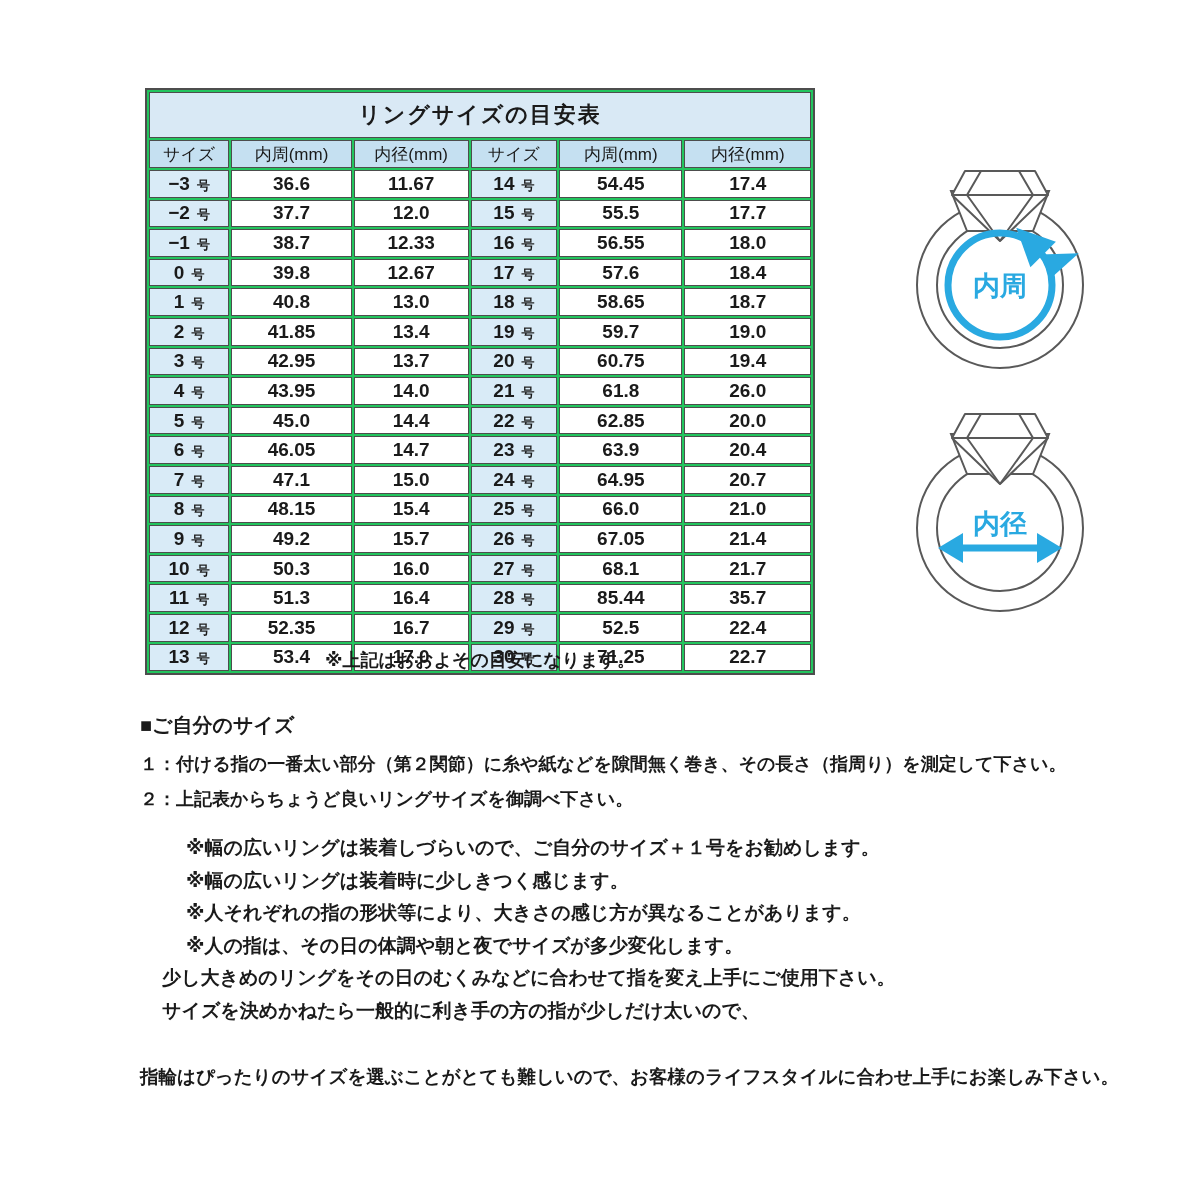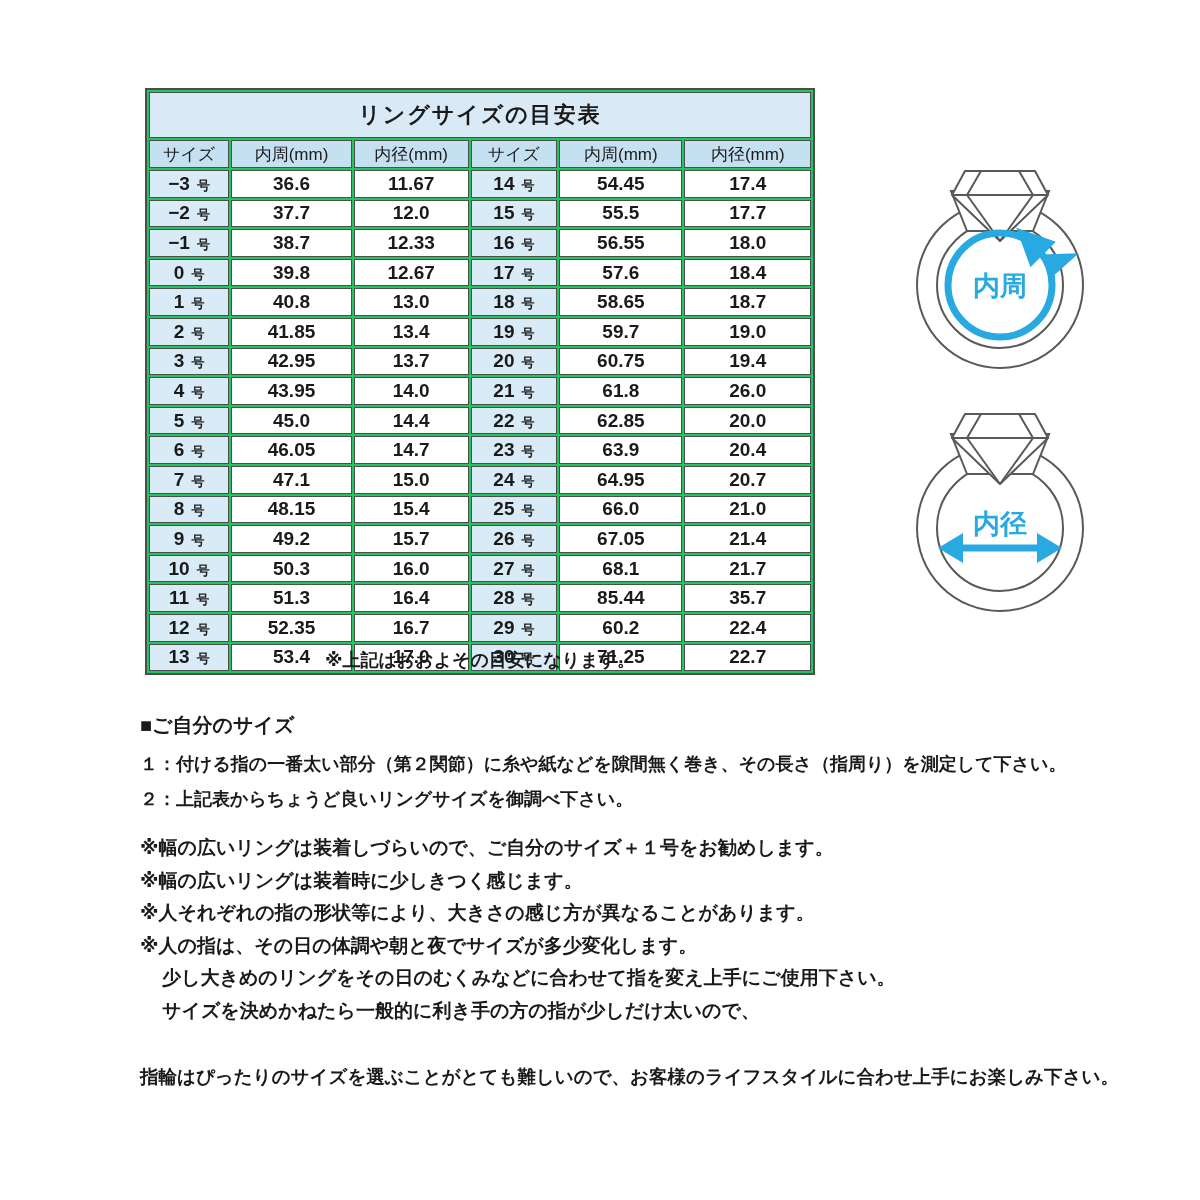--- a/index.html
+++ b/index.html
@@ -44,21 +44,21 @@
 
   
   .diagram{position:absolute;width:190px;height:220px;}
   .diagram.circ{left:905px;top:155px;}
   .diagram.diam{left:905px;top:398px;}
 
   
   .instructions{position:absolute;left:140px;top:712px;width:940px;}
   .inst-heading{font-size:20px;font-weight:bold;margin:0 0 15px 0;}
   .steps p{margin:0 0 14px 0;font-size:18px;font-weight:600;line-height:21px;}
-  .notes{margin-top:28px;}
+  .notes{margin-top:28px;margin-left:46px;}
   .notes p{margin:0 0 12.5px 0;font-size:19px;font-weight:600;line-height:20px;}
   .notes-cont p{margin:0 0 13px 0;font-size:19px;font-weight:600;line-height:20px;padding-left:22px;}
   .closing{
     position:absolute;left:140px;top:1066px;width:1000px;
     font-size:18.5px;font-weight:600;line-height:22px;
   }
 </style>
 </head>
 <body>
 
@@ -222,21 +222,21 @@
             <td class="c-size"><span class="num">28</span><span class="gou">号</span></td>
             <td class="c-val">85.44</td>
             <td class="c-val">35.7</td>
           </tr>
 
           <tr>
             <td class="c-size"><span class="num">12</span><span class="gou">号</span></td>
             <td class="c-val">52.35</td>
             <td class="c-val">16.7</td>
             <td class="c-size"><span class="num">29</span><span class="gou">号</span></td>
-            <td class="c-val">60.2</td>
+            <td class="c-val">52.5</td>
             <td class="c-val">22.4</td>
           </tr>
 
           <tr>
             <td class="c-size"><span class="num">13</span><span class="gou">号</span></td>
             <td class="c-val">53.4</td>
             <td class="c-val">17.0</td>
             <td class="c-size"><span class="num">30</span><span class="gou">号</span></td>
             <td class="c-val">71.25</td>
             <td class="c-val">22.7</td>

